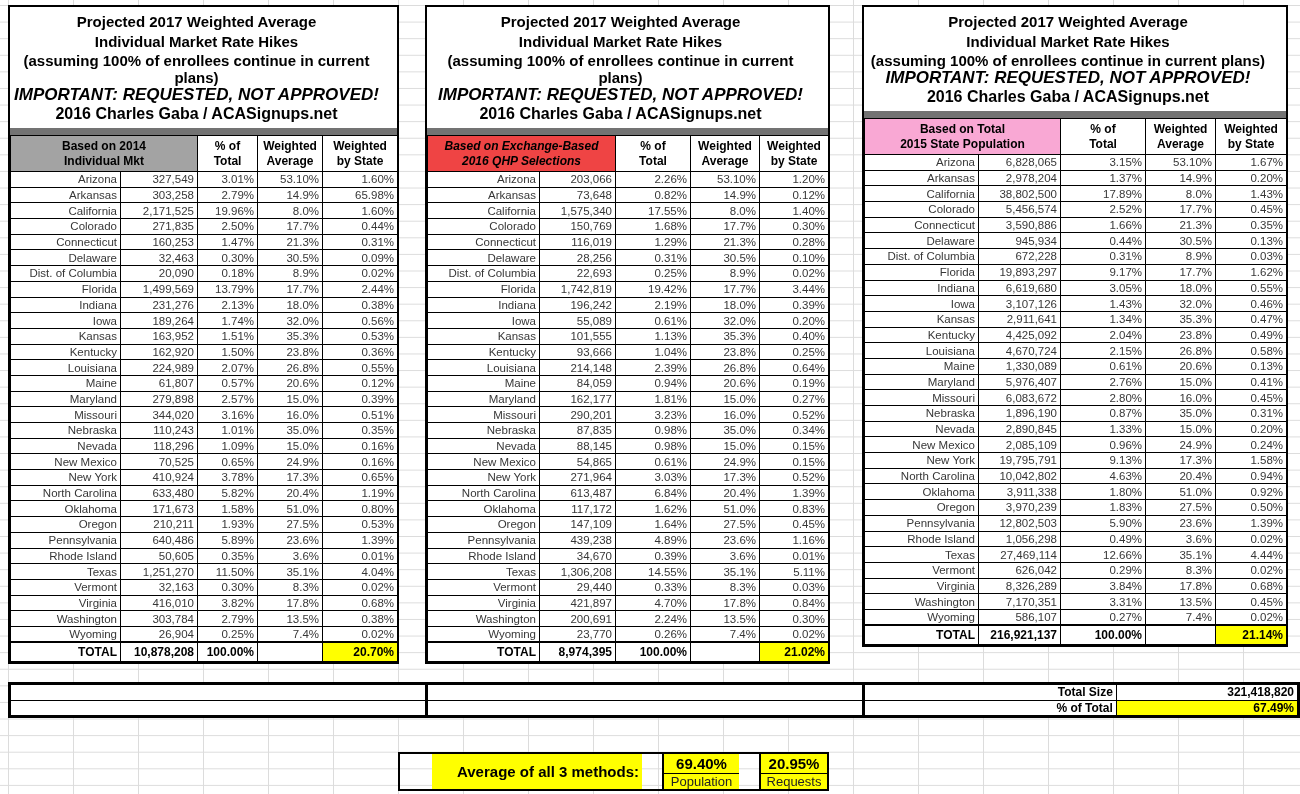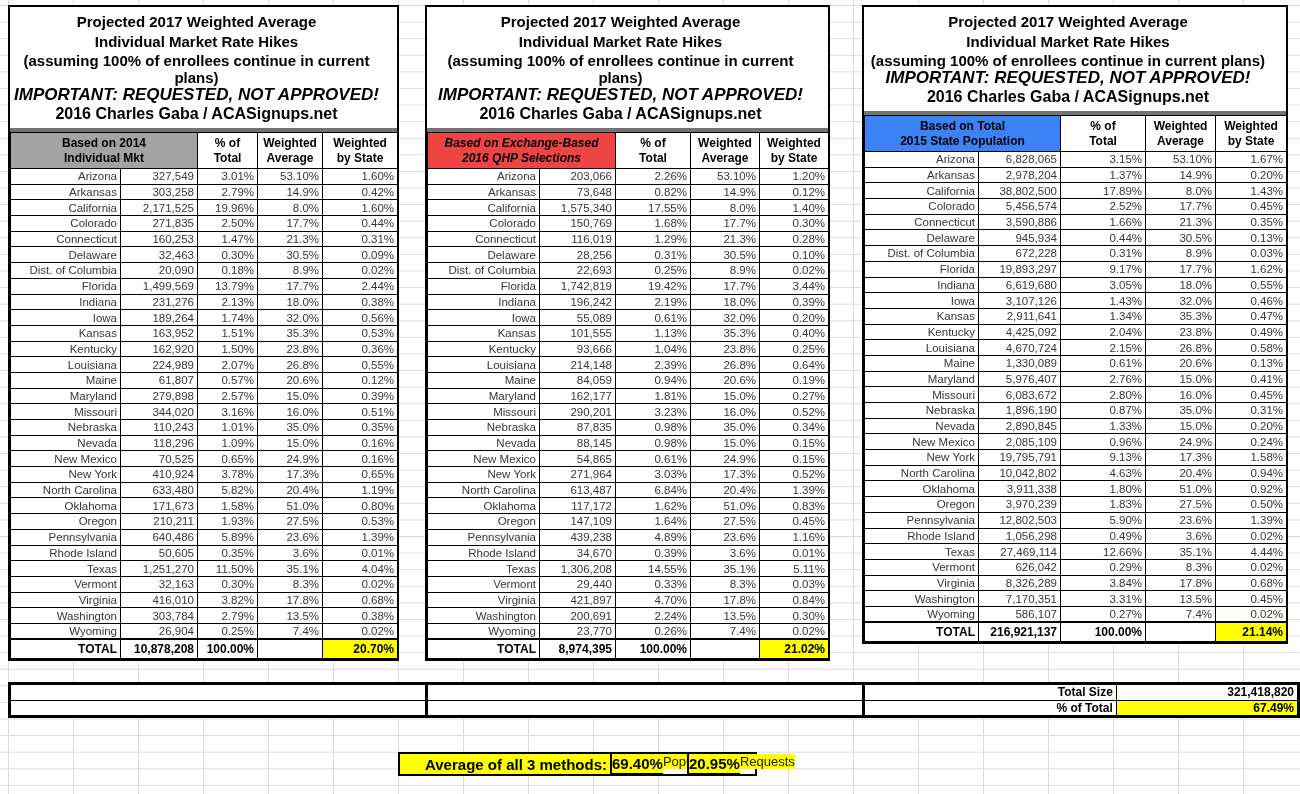--- a/index.html
+++ b/index.html
@@ -12,40 +12,40 @@
       linear-gradient(to right, #dcdcdc 1px, transparent 1px),
       linear-gradient(to bottom, #dcdcdc 1px, transparent 1px);
     background-size: 65px 16.6px;
     background-position: 8px 5px;
   }
   .tbl { position: absolute; top: 5px; border: 2px solid #000; background: #fff; }
   #t1 { left: 8px;   width: 391px; }
   #t2 { left: 425px; width: 405px; }
   #t3 { left: 862px; width: 426px; }
 
-  .title-block { text-align: center; padding: 5px 16px 3px 2px; border-bottom: 4px solid #737373; }
+  .title-block { text-align: center; padding: 5px 16px 3px 2px; border-bottom: 7px solid #737373; }
   .tl-big   { font-size: 15px; font-weight: bold; line-height: 20px; color: #000; }
   .tl-small { font-size: 15px; font-weight: bold; line-height: 17px; color: #000; }
   .tl-warn  { font-size: 17px; font-weight: bold; font-style: italic; line-height: 17px; color: #000; }
   .tl-credit{ font-size: 16px; font-weight: bold; line-height: 22px; color: #000; }
 
   table { border-collapse: collapse; width: 100%; table-layout: fixed; }
   th, td { border: 1px solid #000; overflow: hidden; white-space: nowrap; }
   thead th { font-size: 12px; font-weight: bold; line-height: 15px; height: 36px; text-align: center; padding: 1px 2px; color: #000; background: #fff; }
   tbody td { font-size: 11.5px; font-weight: normal; color: #373737; height: 15.7px; text-align: right; padding: 0 3px; background: #fff; }
   tfoot td { font-size: 12px; font-weight: bold; color: #000; height: 19px; text-align: right; padding: 0 3px; border-top: 2px solid #000; background: #fff; }
 
   .mini { position: absolute; top: 682px; border: 2px solid #000; background: #fff; }
   #m1 { left: 8px; }  #m2 { left: 425px; }  #m3 { left: 862px; }
   .mini td { font-size: 12px; font-weight: bold; color: #000; height: 15.5px; text-align: right; padding: 0 3px; }
 
-  .summary { position: absolute; left: 398px; top: 752px; display: flex; border: 2px solid #000; }
+  .summary { position: absolute; left: 398px; top: 752px; display: flex; border: 2px solid #000; padding-left: 32px; }
   .sum-label { width: 210px; display: flex; align-items: center; justify-content: flex-end;
                font-size: 15px; font-weight: bold; color: #000; padding: 0 3px; }
-  .sum-cell { width: 77px; border-left: 2px solid #000; display: flex; flex-direction: row; }
+  .sum-cell { width: 77px; border-left: 2px solid #000; display: flex; flex-direction: column; margin-left: 20px; }
   .sum-cell.narrow { width: 68px; }
   .sum-val { font-size: 15px; font-weight: bold; text-align: center; height: 20px; line-height: 20px; border-bottom: 1px solid #000; color: #000; }
   .sum-cap { font-size: 13px; text-align: center; height: 15px; line-height: 15px; color: #222; }
 </style>
 </head>
 <body>
 
 <div class="sheet">
 
   <div class="tbl" id="t1">
@@ -78,21 +78,21 @@
             <td>327,549</td>
             <td>3.01%</td>
             <td>53.10%</td>
             <td>1.60%</td>
           </tr>
           <tr>
             <td>Arkansas</td>
             <td>303,258</td>
             <td>2.79%</td>
             <td>14.9%</td>
-            <td>0.42%</td>
+            <td>65.98%</td>
           </tr>
           <tr>
             <td>California</td>
             <td>2,171,525</td>
             <td>19.96%</td>
             <td>8.0%</td>
             <td>1.60%</td>
           </tr>
           <tr>
             <td>Colorado</td>
@@ -555,21 +555,21 @@
     <table>
       <colgroup>
           <col style="width:114px">
           <col style="width:82px">
           <col style="width:85px">
           <col style="width:70px">
           <col style="width:71px">
         </colgroup>
       <thead>
         <tr>
-          <th colspan="2" style="background-color: #3b82f6;"><span>Based on Total</span><br><span>2015 State Population</span></th>
+          <th colspan="2" style="background-color: #f9a8d4;"><span>Based on Total</span><br><span>2015 State Population</span></th>
           <th><span>% of</span><br><span>Total</span></th>
           <th><span>Weighted</span><br><span>Average</span></th>
           <th><span>Weighted</span><br><span>by State</span></th>
         </tr>
       </thead>
       <tbody>
           <tr>
             <td>Arizona</td>
             <td>6,828,065</td>
             <td>3.15%</td>

